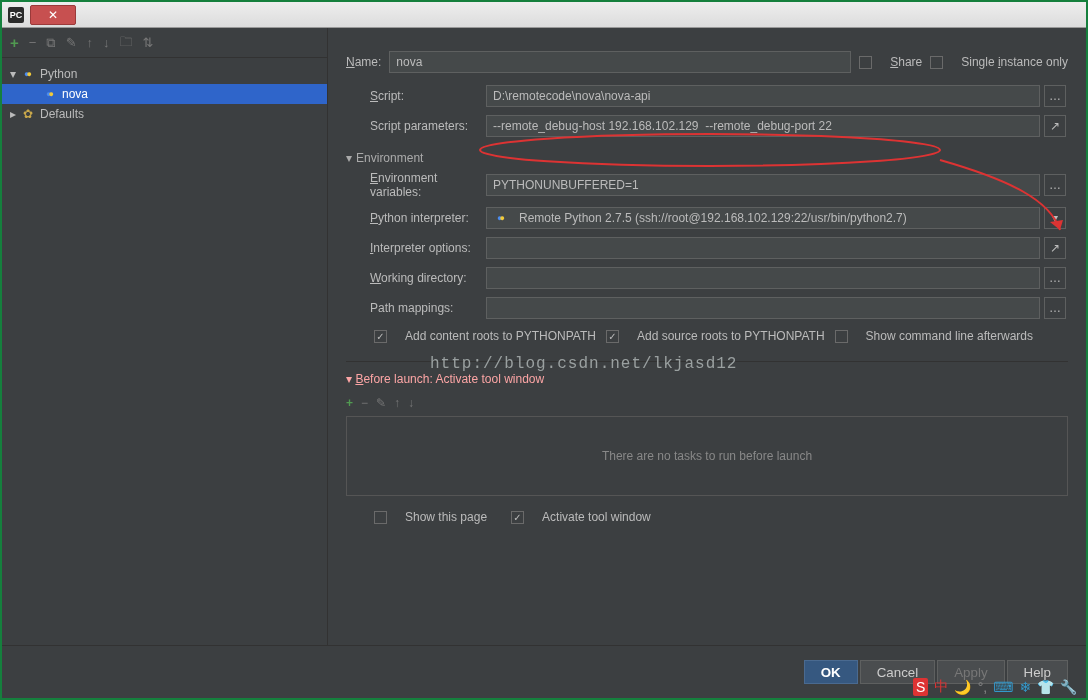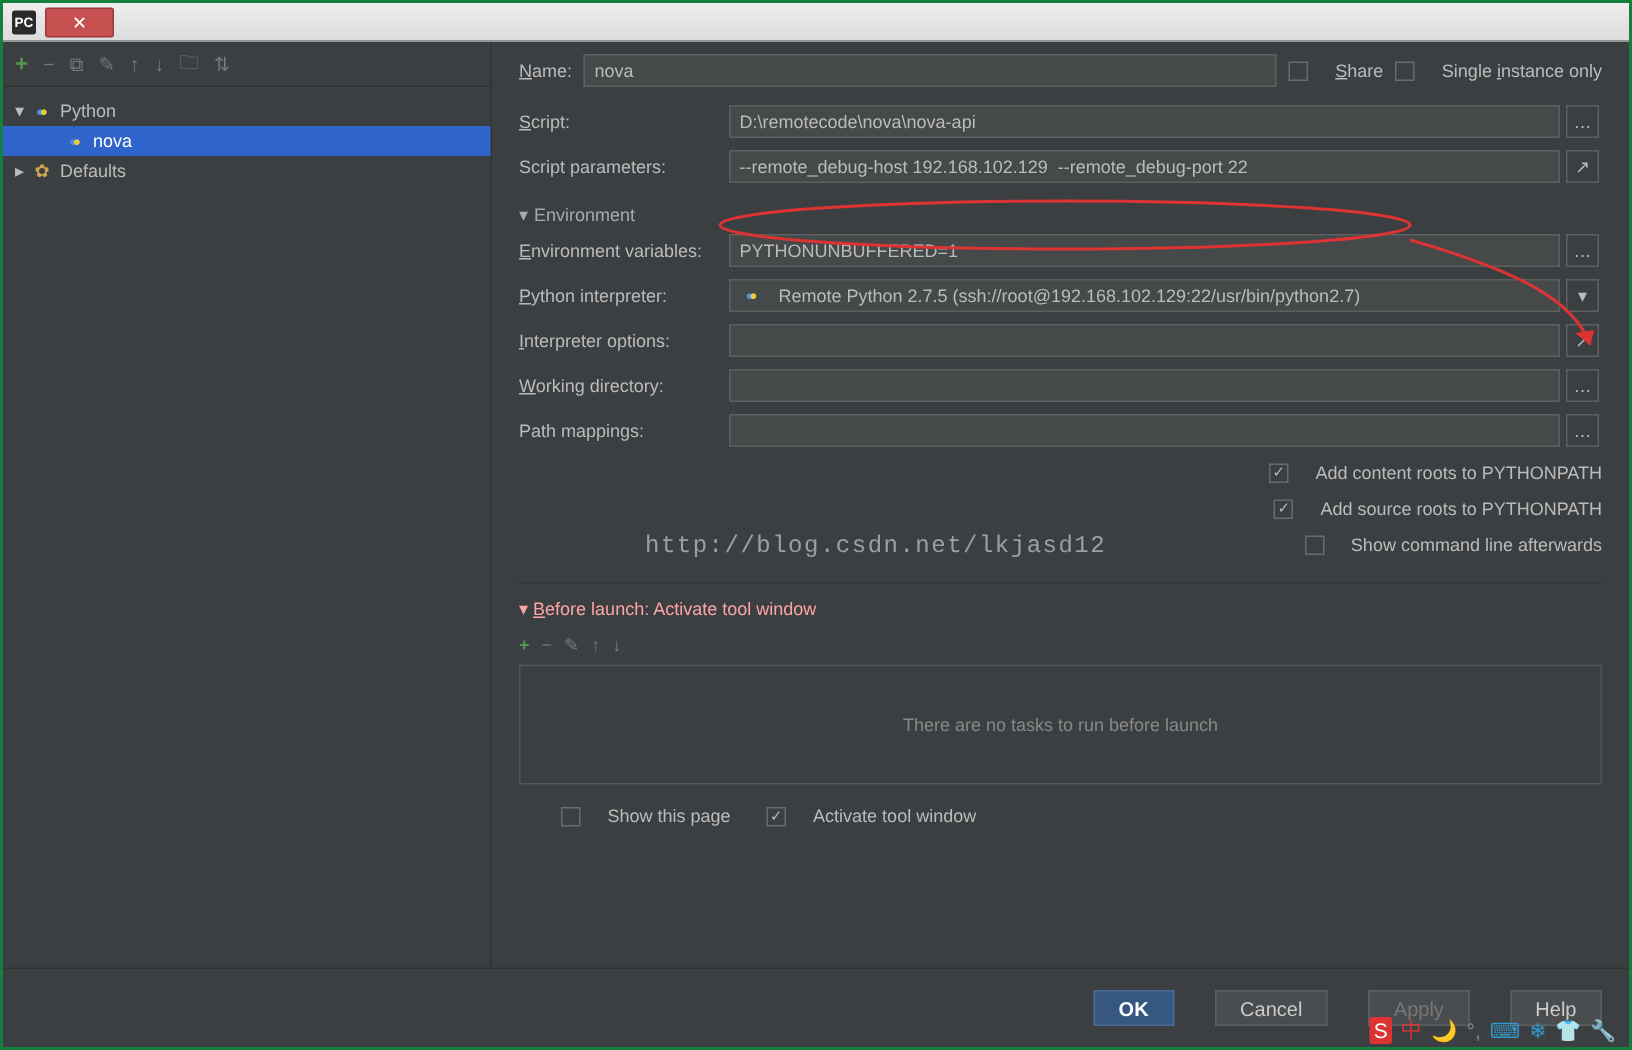--- a/index.html
+++ b/index.html
@@ -70,21 +70,21 @@
 .tree-row {
   display:flex; align-items:center;
   height: 20px;
   padding: 0 8px;
 }
 .tree-row.selected { background:#2f65ca; color:#fff; }
 .tree-caret { width:10px; display:inline-block; }
 .tree-icon { width:16px; height:16px; display:inline-flex; align-items:center; justify-content:center; margin-right:4px; }
 .py-icon1 { color:#4b8bee; font-size:9px;}
 .py-icon2 { color:#f0c93b; font-size:9px; margin-left:-3px;}
-.main { flex:1; display:flex; flex-direction:column; padding: 8px 18px 12px 18px; overflow:auto;}
+.main { flex:1; display:flex; flex-direction:column; padding: 23px 18px 12px 18px; overflow:auto;}
 .name-row { display:flex; align-items:center; gap:8px; margin-bottom:12px; }
 .name-row label { text-decoration: underline; text-decoration-color:transparent; }
 .u { text-decoration: underline; }
 input[type=text], .text-field {
   background:#45494a;
   border:1px solid #5e6060;
   color:#bbbbbb;
   height:22px;
   padding:0 6px;
   font-size:12px;
@@ -107,49 +107,49 @@
 }
 .tab {
   padding:4px 14px;
   background:#4b4f50;
   border-top-left-radius:4px;
   border-top-right-radius:4px;
   cursor:pointer;
 }
 .tab.active { background:#515658; color:#ddd; }
 .form { display:grid; grid-template-columns: 140px 1fr 28px; row-gap:8px; align-items:center; }
-.form label { color:#bbbbbb; }
+.form label { color:#bbbbbb;margin-left:24px; }
 .form .field { width:100%; }
 .side-btn {
   width:22px;height:22px;border:1px solid #5e6060;
   display:flex;align-items:center;justify-content:center;
   color:#bbb; cursor:pointer;
   margin-left:4px;
 }
 .env-sec { margin-top:14px; margin-bottom:6px; color:#aaa; }
 .env-sec .caret { margin-right:4px; }
 .interp-field {
   flex:1; height:22px;
   background:#45494a;border:1px solid #5e6060;
   display:flex;align-items:center; padding:0 6px; gap:6px;
 }
-.checks { margin-top:10px; display:flex; flex-direction:column; gap:10px; padding-left:28px;align-items:flex-end;}
+.checks { margin-top:10px; display:flex; flex-direction:row; gap:10px; padding-left:28px;}
 .divider { height:1px;background:#323232; margin:18px 0 10px 0;}
 .before-launch-title { color:#fca5a5; margin-bottom:8px;}
 .bl-tools { display:flex; gap:8px; padding:2px 0 6px 0; color:#777;}
 .bl-tools .plus { color:#519a51; font-weight:bold;}
 .bl-area {
   height:80px;
   border:1px solid #555;
   display:flex;align-items:center;justify-content:center;
   color:#888;
 }
 .bottom-checks { margin-top:14px; display:flex; gap:24px; padding-left:28px;}
 .buttons {
-  display:flex; justify-content:flex-end; gap:27px;
+  display:flex; justify-content:flex-end; gap:2px;
   padding:14px 18px;
   border-top:1px solid #323232;
 }
 button {
   height:24px; padding:0 16px;
   background:#4a4d4f;
   border:1px solid #5e6060;
   color:#ccc; cursor:pointer;
 }
 button.primary { background:#365880; border-color:#4a6a90; color:#fff; font-weight:bold;}

